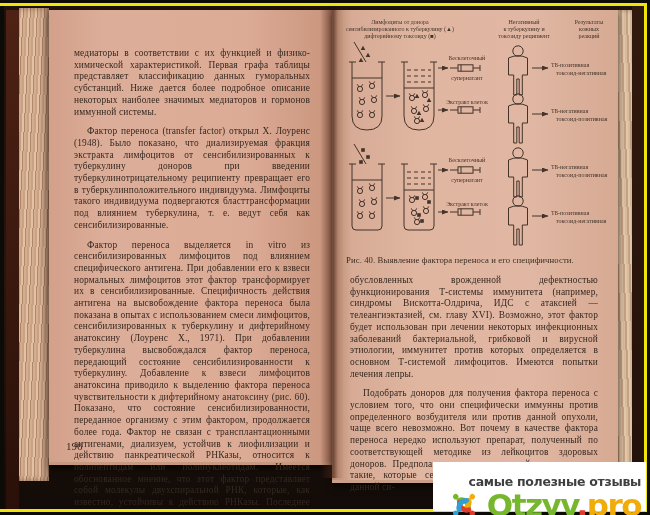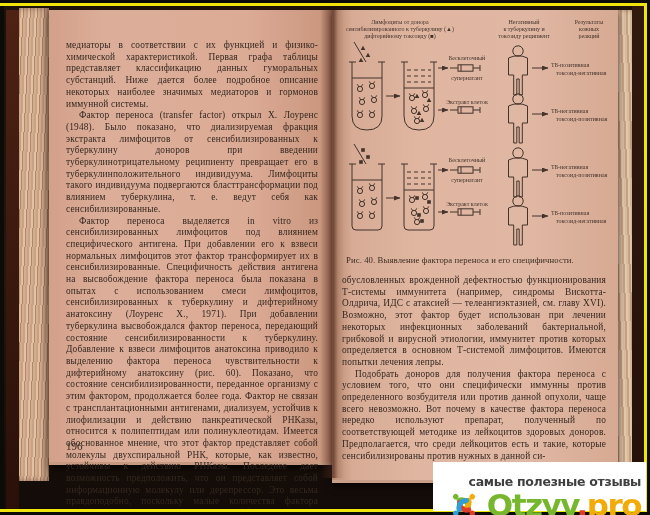--- a/index.html
+++ b/index.html
@@ -44,21 +44,21 @@
     border-bottom:3px solid #caa089;
     box-shadow:0 4px 6px rgba(0,0,0,.5);
   }
   .gutter{position:absolute;left:316px;top:4px;height:468px;width:24px;z-index:5;
     background:linear-gradient(90deg,rgba(80,40,28,0) 0%,rgba(80,40,28,.45) 42%,rgba(60,28,18,.6) 55%,rgba(90,50,35,.15) 75%,rgba(90,50,35,0) 100%);}
   
   .bodytext{
     color:#352820;font-size:9.4px;line-height:11.7px;text-align:justify;
     letter-spacing:.15px;
   }
-  .bodytext p{margin:0;}
+  .bodytext p{margin:8px;}
   .indent{text-indent:13px;}
   .page-left .content{padding:30px 14px 0 17px;}
   .heading{font-weight:bold;padding-left:14px;margin:9px 0 8px 0;font-size:9.6px;}
   .pagenum{position:absolute;left:17px;bottom:10px;font-size:11px;color:#3a2c22;}
   .page-right .content{padding:4px 12px 0 10px;}
   .figure-caption{font-size:8.7px;color:#3a2c22;margin:3px 0 10px 4px;text-align:left;letter-spacing:.1px;}
   
   .fig{display:block;margin:2px 0 0 0;}
   .fig text{fill:#43332a;font-family:"Liberation Serif","DejaVu Serif",serif;font-size:6px;}
   .fig .ln{stroke:#43332a;stroke-width:1;fill:none;}

